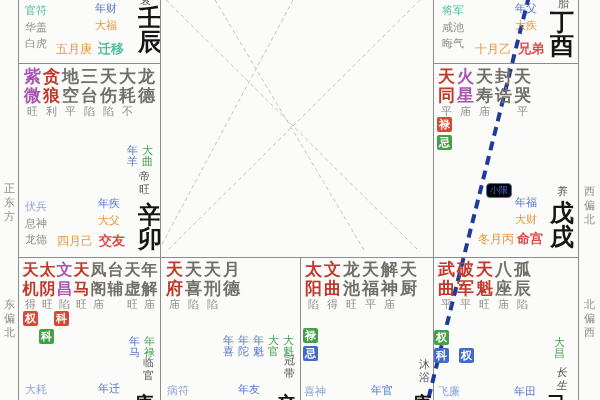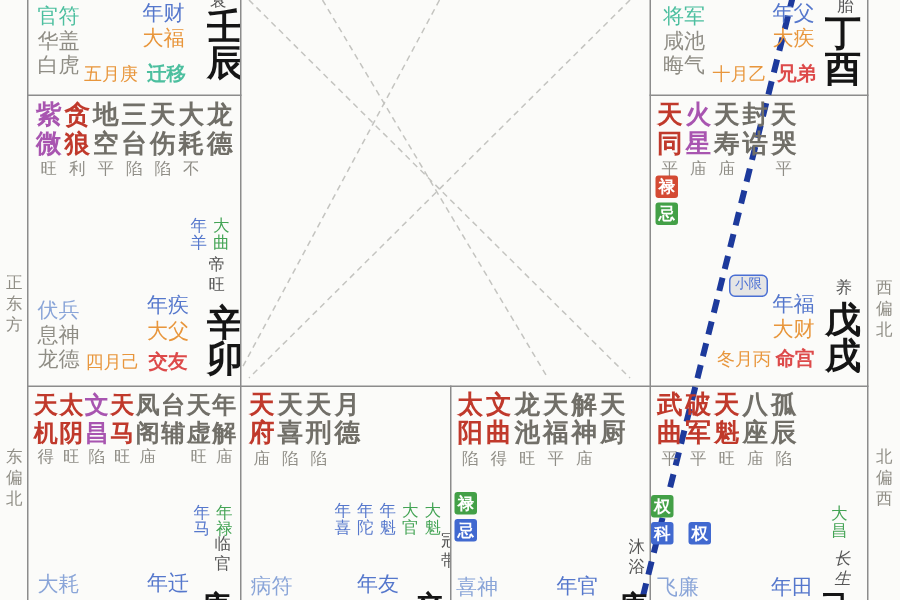--- a/index.html
+++ b/index.html
@@ -9,21 +9,21 @@
   .gl{position:absolute;background:#8c8c8c;}
   .pal{position:absolute;overflow:hidden;}
   .center{position:absolute;}
   
   .star-col{display:inline-flex;flex-direction:column;align-items:center;width:19px;
             font-weight:bold;font-size:17px;line-height:19px;}
   .narrow .star-col{width:17px;font-size:16px;}
   .star-b{font-size:11px;color:#8f8d86;font-weight:normal;height:14px;line-height:14px;}
   .stars{white-space:nowrap;}
   
-  .gline{font-size:14px;line-height:16.5px;white-space:nowrap;}
+  .gline{font-size:11px;line-height:16.5px;white-space:nowrap;font-family:Liberation Mono, monospace;}
   
   .pair-col{display:inline-flex;flex-direction:column;align-items:center;width:15px;
             font-size:11px;line-height:11px;}
   
   .vtext{word-break:break-all;text-align:center;}
   .stage{width:13px;font-size:11px;line-height:13px;color:#555;}
   .stem{width:22px;font-size:24px;line-height:24px;font-weight:bold;color:#151515;}
   .cutstem{width:22px;font-size:20px;font-weight:bold;color:#151515;line-height:22px;}
   .month{font-size:12px;white-space:nowrap;}
   .pname{font-size:13px;font-weight:bold;white-space:nowrap;}
@@ -36,21 +36,21 @@
   .red{color:#c0392b;} .purple{color:#a855b0;} .gray{color:#716f68;}
   .teal{color:#4cbf9f;} .lblue{color:#8aa5d8;} .orange{color:#e8963c;}
   .blue{color:#5577cc;} .green{color:#44a455;} .redp{color:#dd4a4a;}
   .grayg{color:#8f8d85;}
   .cline{font-size:16px;color:#222;white-space:nowrap;letter-spacing:0.5px;}
   .arr{color:#4a5fae;font-weight:bold;}
   .c-lu{color:#3fa34d;font-weight:bold;} .c-quan{color:#1a2f7a;font-weight:bold;}
   .c-ke{color:#5b8bd4;font-weight:bold;} .c-ji{color:#e07040;font-weight:bold;}
   .margin-lab{width:13px;font-size:11px;line-height:14px;color:#8f8d85;}
   .xiaoxian{font-size:9px;color:#4a6fd4;border:1px solid #4a6fd4;border-radius:4px;
-            line-height:13px;padding:0 3px;background:#e5e5e5;white-space:nowrap;}
+            line-height:13px;padding:0 3px;background:#000000;white-space:nowrap;}
 </style>
 </head>
 <body>
 
 <div class="chart">
 
   <div class="gl" style="left:18px;top:0;width:1px;height:400px;"></div>
   <div class="gl" style="left:160px;top:0;width:1px;height:400px;"></div>
   <div class="gl" style="left:300px;top:257px;width:1px;height:143px;"></div>
   <div class="gl" style="left:433px;top:0;width:1px;height:400px;"></div>
@@ -221,20 +221,24 @@
           <span class="star-b"></span>
         </span><span class="star-col gray">
           <span>天</span>
           <span>虚</span>
           <span class="star-b">旺</span>
         </span><span class="star-col gray">
           <span>年</span>
           <span>解</span>
           <span class="star-b">庙</span>
         </span></div>
+    <div class="abs" style="left:4px;top:53px;">
+        <div class="badge-row"><span class="badge bred">权</span><span class="badge bred" style="margin-left: 16px;">科</span></div>
+        <div class="badge-row"><span class="badge bgreen" style="margin-left: 16px;">科</span></div>
+      </div>
     <div class="abs" style="left:108px;top:72px;"><span class="pair-col blue">
           <span>年</span>
           <span>马</span>
         </span><span class="pair-col green">
           <span>年</span>
           <span>禄</span>
         </span></div>
     <div class="abs stage vtext" style="left:123px;top:98px;">临官</div>
     <div class="abs gline lblue" style="left:6px;top:124px;">大耗</div>
     <div class="abs gline blue" style="left:79px;top:123px;">年迁</div>
@@ -268,21 +272,21 @@
         </span><span class="pair-col blue">
           <span>年</span>
           <span>魁</span>
         </span><span class="pair-col green">
           <span>大</span>
           <span>官</span>
         </span><span class="pair-col green">
           <span>大</span>
           <span>魁</span>
         </span></div>
-    <div class="abs stage vtext" style="left:132px;top:96px;">冠带</div>
+    <div class="abs stage vtext" style="left:122px;top:96px;">冠带</div>
     <div class="abs gline lblue" style="left:6px;top:125px;">病符</div>
     <div class="abs gline blue" style="left:77px;top:124px;">年友</div>
     <div class="abs cutstem" style="left:116px;top:135px;">辛</div>
   </div>
 
   <div class="pal" style="left:301px;top:258px;width:132px;height:142px;">
     <div class="abs stars" style="left:3px;top:2px;"><span class="star-col red">
           <span>太</span>
           <span>阳</span>
           <span class="star-b">陷</span>

